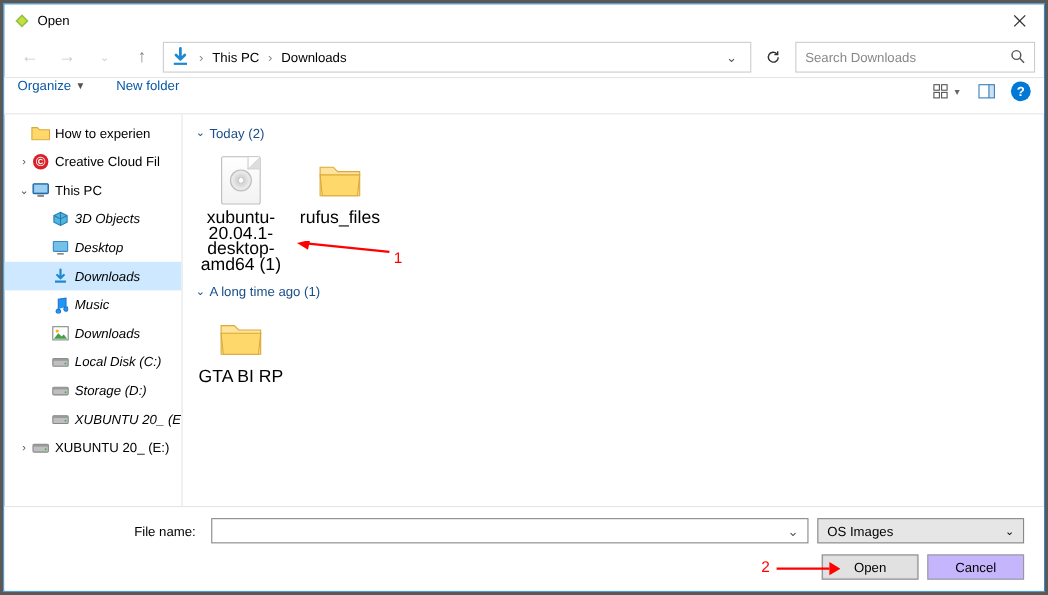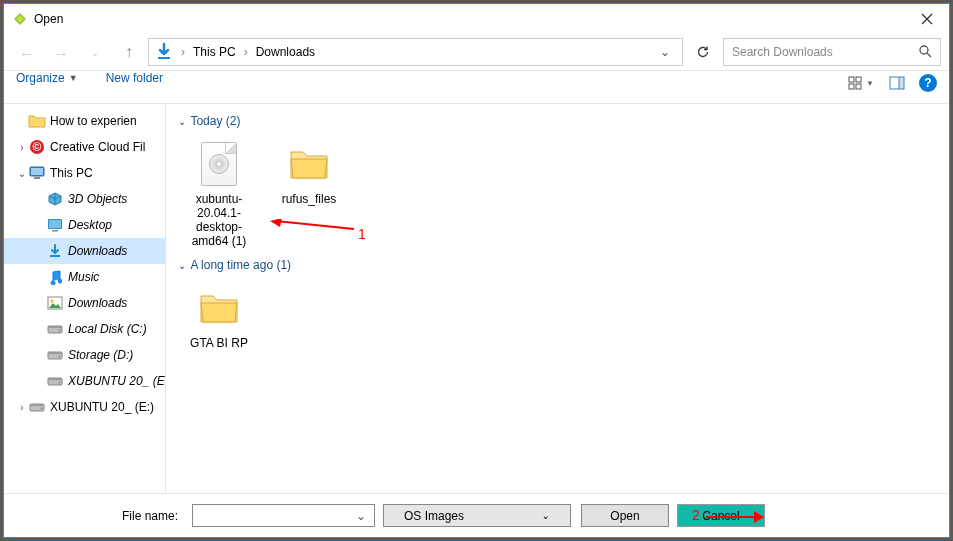--- a/index.html
+++ b/index.html
@@ -36,31 +36,31 @@
 .tree-item.lvl2 { padding-left:30px;font-style:italic; }
 .tree-item.selected { background:#cde8ff; }
 .tree-item .tw { width:12px; font-size:10px; color:#555; display:inline-block; text-align:center; }
 .tree-item .ico { width:18px; height:18px; margin-right:4px; display:inline-flex; align-items:center; justify-content:center; }
 .content { flex:1; overflow:auto; padding:4px 8px 8px 8px; }
 .group-h { color:#1a4e8a; font-size:12px; padding:6px 4px 8px 4px; display:flex; align-items:center; gap:4px; cursor:pointer; }
 .group-h .chev { font-size:10px; transform:rotate(0deg); }
 .items { display:flex; flex-wrap:wrap; gap:0; align-items:flex-start; }
 .item { width:90px; display:flex; flex-direction:column; align-items:center; padding:4px; cursor:pointer; }
 .item .thumb { width:48px; height:48px; display:flex; align-items:center; justify-content:center; margin-bottom:4px; }
-.item .label { font-size:12px; text-align:center; line-height:14px; word-break:break-word; }
-.footer { border-top:1px solid #e5e5e5; padding:10px 18px; display:flex; flex-direction:row; gap:10px; background:#fff; }
+.item .label { font-size:16px; text-align:center; line-height:14px; word-break:break-word; }
+.footer { border-top:1px solid #e5e5e5; padding:10px 18px; display:flex; flex-direction:column; gap:10px; background:#fff; }
 .row1 { display:flex; align-items:center; gap:8px; }
 .row1 .lbl { width:162px; text-align:right; padding-right:6px; }
 .row1 .fn-input { flex:1; height:23px; border:1px solid #888; display:flex; align-items:center; padding:0 4px; }
 .row1 .fn-input input { border:none; outline:none; flex:1; }
 .row1 .fn-drop { width:18px; text-align:center; color:#555; cursor:pointer; }
-.row1 .filter { width:188px; height:23px; border:1px solid #888; background:#e6e6e6; display:flex; align-items:center; padding:0 20px; cursor:pointer; }
+.row1 .filter { width:188px; height:23px; border:1px solid #888; background:#e6e6e6; display:flex; align-items:center; padding:0 8px; cursor:pointer; }
 .row1 .filter .caret { margin-left:auto; font-size:10px; }
 .row2 { display:flex; justify-content:flex-end; gap:8px; }
-.btn { width:88px; height:23px; border:1px solid #999; background:#14b8a6; display:flex; align-items:center; justify-content:center; cursor:pointer; }
+.btn { width:88px; height:23px; border:1px solid #999; background:#c4b5fd; display:flex; align-items:center; justify-content:center; cursor:pointer; }
 .btn.primary { background:#e1e1e1; border:1px solid #888; box-shadow:inset 0 0 0 1px #dcdcdc; }
 .folder-svg { width:40px; height:36px; }
 .iso-file { width:36px; height:44px; border:1px solid #bbb; border-radius:2px; background:linear-gradient(#fff,#f2f2f2); display:flex; align-items:center; justify-content:center; position:relative; }
 .iso-file::after { content:""; position:absolute; top:0; right:0; width:10px; height:10px; background:linear-gradient(135deg,#fff 50%,#ddd 50%); border-left:1px solid #ccc; border-bottom:1px solid #ccc; }
 .disc { width:20px; height:20px; border-radius:50%; background:radial-gradient(circle,#fff 15%,#ccc 16%,#eaeaea 60%,#d8d8d8 100%); border:1px solid #bbb; }
 .anno { position:absolute; color:#f00; font-size:14px; pointer-events:none; }
 .arrow1 { left:262px; top:215px; width:90px; height:20px; }
 .arrow1-lbl { left:354px; top:222px; }
 .arrow2 { left:700px; top:503px; width:60px; height:20px; }
 .arrow2-lbl { left:688px; top:503px; }

